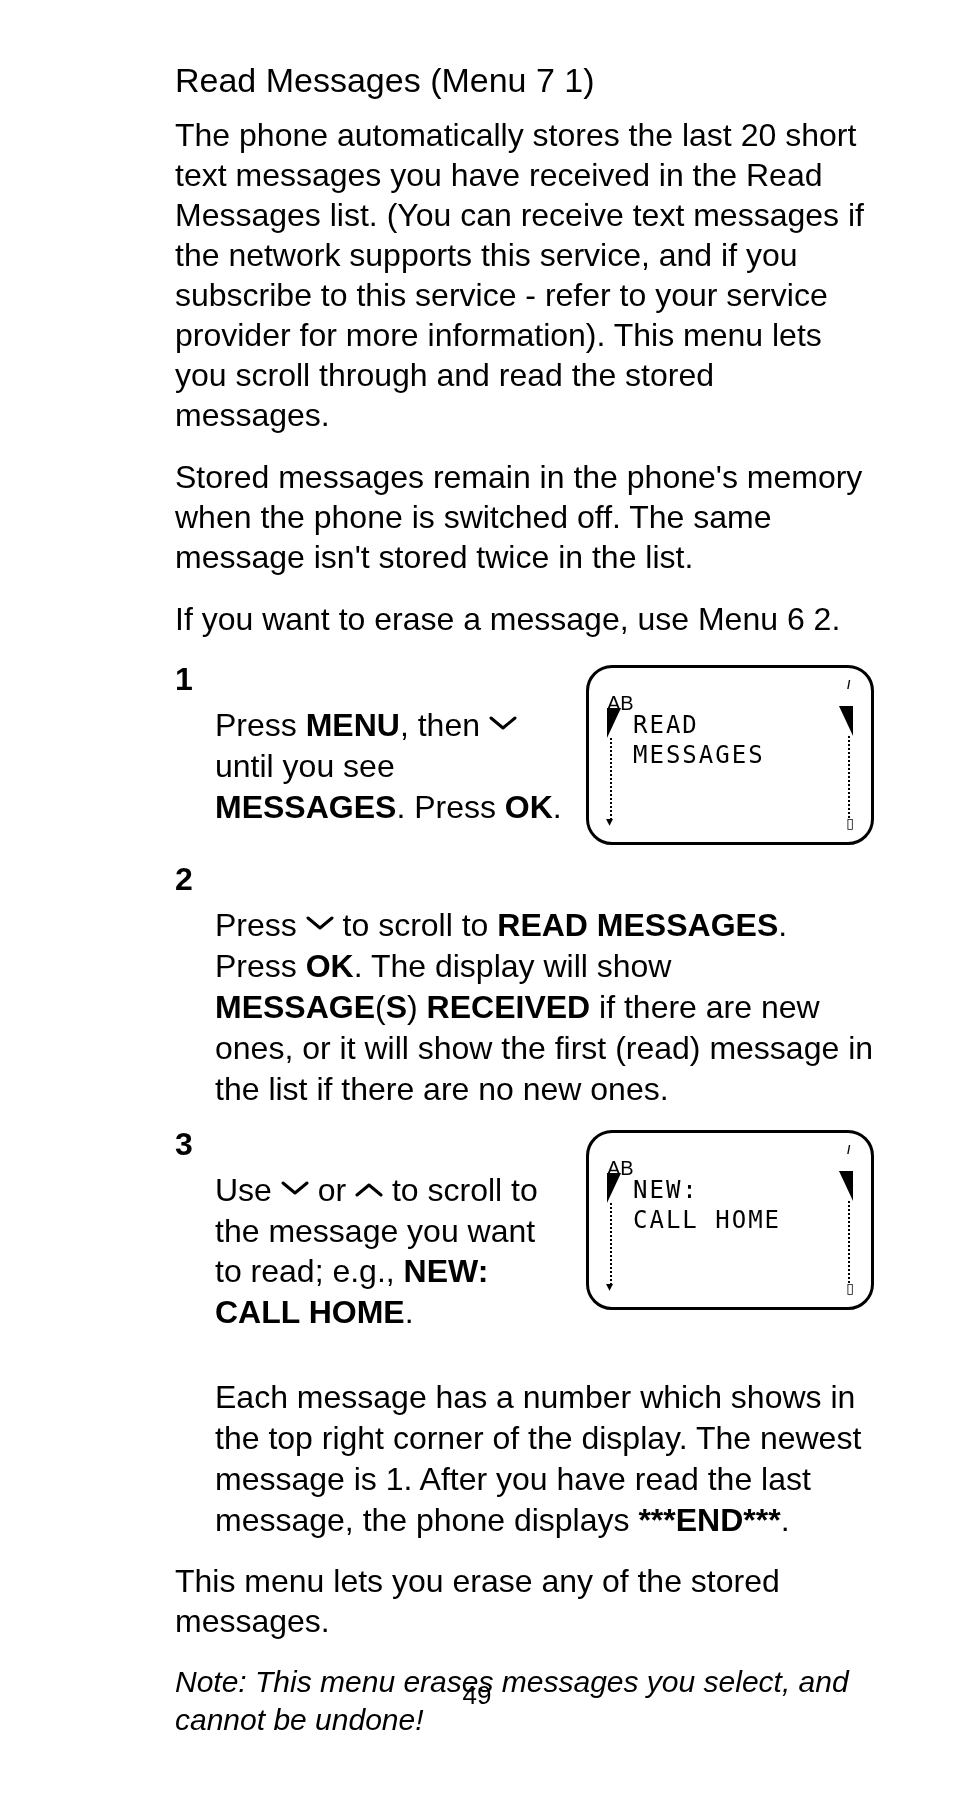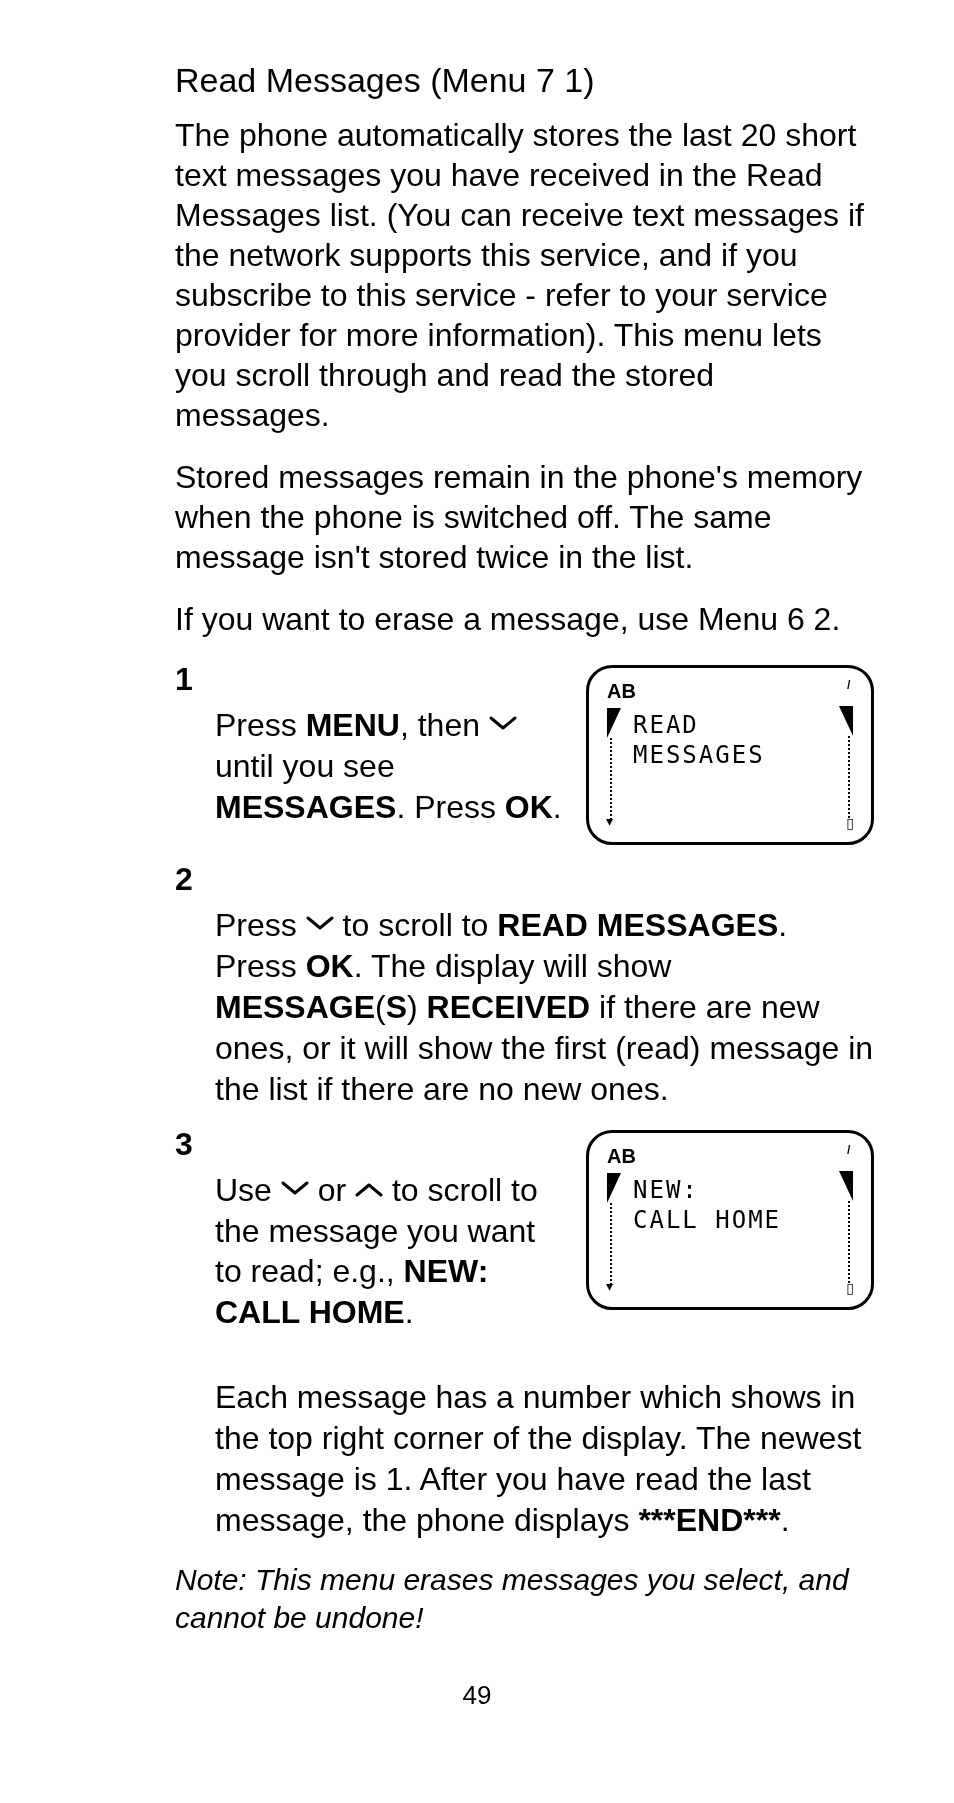--- a/index.html
+++ b/index.html
@@ -71,24 +71,24 @@
     border: 3px solid #000;
     border-radius: 26px;
     position: relative;
     box-sizing: border-box;
     padding: 8px 14px 8px 14px;
     background: #fff;
     margin-top: 4px;
   }
   .lcd .ab {
     font-family: Arial, sans-serif;
-    font-weight: 700;
+    font-weight: 400;
     font-size: 20px;
     position: absolute;
-    top: 12px;
+    top: 24px;
     left: 18px;
   }
   .lcd .lines {
     position: absolute;
     top: 42px;
     left: 44px;
     right: 34px;
     font-family: "Lucida Console", Monaco, monospace;
     letter-spacing: 2px;
     font-size: 24px;
@@ -269,17 +269,18 @@
           </div>
         </div>
         <div class="step-text" style="margin-top:18px;">
           <p><span>Each message has a number which shows in the top right corner of the display. The newest message is 1. After you have read the last message, the phone displays </span><b>***END***</b><span>.</span></p>
         </div>
       </div>
     </li>
 
   </ol>
 
+  <p class="body">This menu lets you erase any of the stored messages.</p>
   <p class="note">Note: This menu erases messages you select, and cannot be undone!</p>
 
   <div class="page-num">49</div>
 
 </div>
 
 </body></html>

